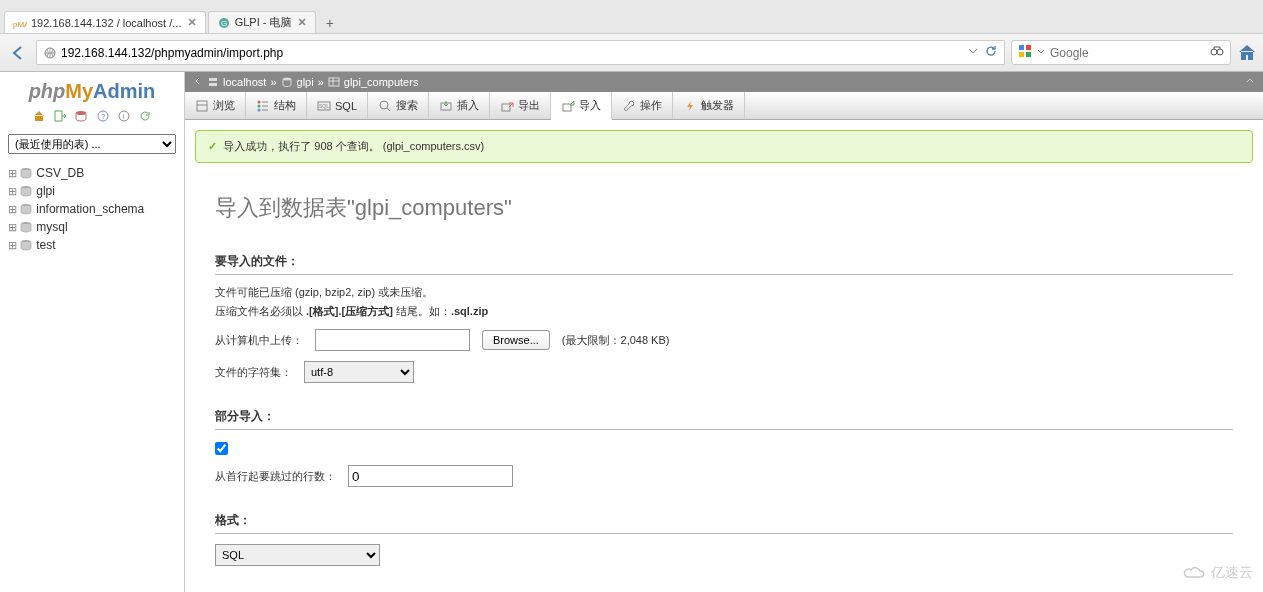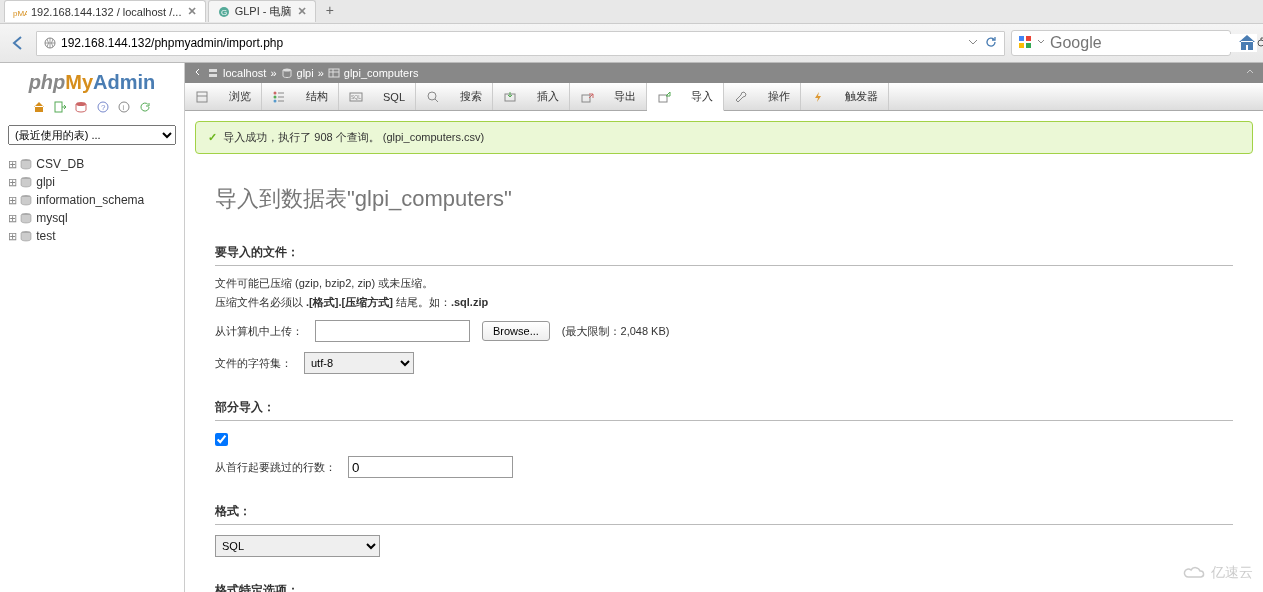--- a/index.html
+++ b/index.html
@@ -1,35 +1,35 @@
 <!DOCTYPE html>
 <html><head>
   <meta charset="utf-8">
   <style>
     * { margin: 0; padding: 0; box-sizing: border-box; }
     body { font-family: Arial, sans-serif; font-size: 12px; color: #333; background: #fff; }
     
     
-    .browser-tabs { background: #e8e8e8; border-bottom: 1px solid #ccc; height: 24px; display: flex; align-items: flex-start; padding-left: 4px; }
+    .browser-tabs { background: #e8e8e8; border-bottom: 1px solid #ccc; height: 34px; display: flex; align-items: flex-end; padding-left: 4px; }
     .browser-tab { display: flex; align-items: center; padding: 3px 8px; background: #f5f5f5; border: 1px solid #ccc; border-bottom: none; border-radius: 3px 3px 0 0; margin-right: 2px; font-size: 11px; height: 22px; }
     .browser-tab.active { background: #fff; }
     .tab-favicon { width: 14px; height: 14px; margin-right: 4px; display: inline-block; }
     .tab-close { margin-left: 6px; color: #888; cursor: pointer; font-weight: bold; }
     .tab-new { padding: 2px 8px; font-size: 14px; color: #666; cursor: pointer; }
     
     .browser-nav { background: linear-gradient(to bottom, #f5f5f5, #e8e8e8); border-bottom: 1px solid #bbb; padding: 6px; display: flex; align-items: center; gap: 6px; }
     .nav-back { width: 24px; height: 24px; display: flex; align-items: center; justify-content: center; cursor: pointer; }
     .nav-back svg { width: 16px; height: 16px; }
     .url-bar { flex: 1; display: flex; align-items: center; background: #fff; border: 1px solid #ccc; border-radius: 1px; padding: 3px 6px; }
     .url-icon { width: 14px; height: 14px; margin-right: 4px; }
     .url-input { flex: 1; border: none; outline: none; font-size: 12px; }
     .url-extras { display: flex; gap: 4px; align-items: center; }
     .url-extras svg { width: 14px; height: 14px; }
     .search-box { width: 220px; display: flex; align-items: center; background: #fff; border: 1px solid #ccc; border-radius: 3px; padding: 3px 6px; }
-    .search-box input { flex: 1; border: none; outline: none; font-size: 16px; color: #4c1d95; }
+    .search-box input { flex: 1; border: none; outline: none; font-size: 12px; color: #4c1d95; }
     .home-btn { width: 20px; height: 20px; cursor: pointer; }
     
     
     .main-container { display: flex; height: calc(100vh - 54px); }
     .sidebar { width: 185px; background: #fff; border-right: 1px solid #ccc; padding: 8px; }
     .pma-logo { text-align: center; margin-bottom: 6px; }
     .pma-logo-text { font-size: 20px; font-weight: bold; }
     .pma-php { color: #888; font-style: italic; }
     .pma-my { color: #d68e1c; }
     .pma-admin { color: #4a7db3; }
@@ -44,21 +44,21 @@
     .content { flex: 1; background: #fff; overflow-y: auto; }
     
     
     .breadcrumb-bar { background: #888; color: #fff; padding: 4px 8px; font-size: 11px; display: flex; align-items: center; gap: 4px; }
     .breadcrumb-bar a { color: #fff; text-decoration: none; }
     .breadcrumb-icon { display: inline-block; width: 12px; height: 12px; }
     .bc-close { margin-left: auto; cursor: pointer; }
     
     
     .content-tabs { background: linear-gradient(to bottom, #fff, #ddd); border-bottom: 1px solid #aaa; display: flex; height: 28px; }
-    .content-tab { padding: 6px 10px; font-size: 11px; border-right: 1px solid #ccc; display: flex; align-items: center; gap: 20px; cursor: pointer; }
+    .content-tab { padding: 6px 10px; font-size: 11px; border-right: 1px solid #ccc; display: flex; align-items: center; gap: 4px; cursor: pointer; }
     .content-tab.active { background: #fff; border-bottom: 1px solid #fff; margin-bottom: -1px; }
     .tab-icon { width: 14px; height: 14px; display: inline-block; }
     
     
     .success-msg { margin: 10px; padding: 8px 12px; background: #ebf8d6; border: 1px solid #a2d246; border-radius: 4px; font-size: 11px; display: flex; align-items: center; gap: 6px; }
     .success-icon { color: #6cb61c; font-weight: bold; }
     
     
     .import-content { padding: 20px 30px; }
     .page-title { font-size: 22px; color: #777; margin-bottom: 30px; font-weight: normal; }

